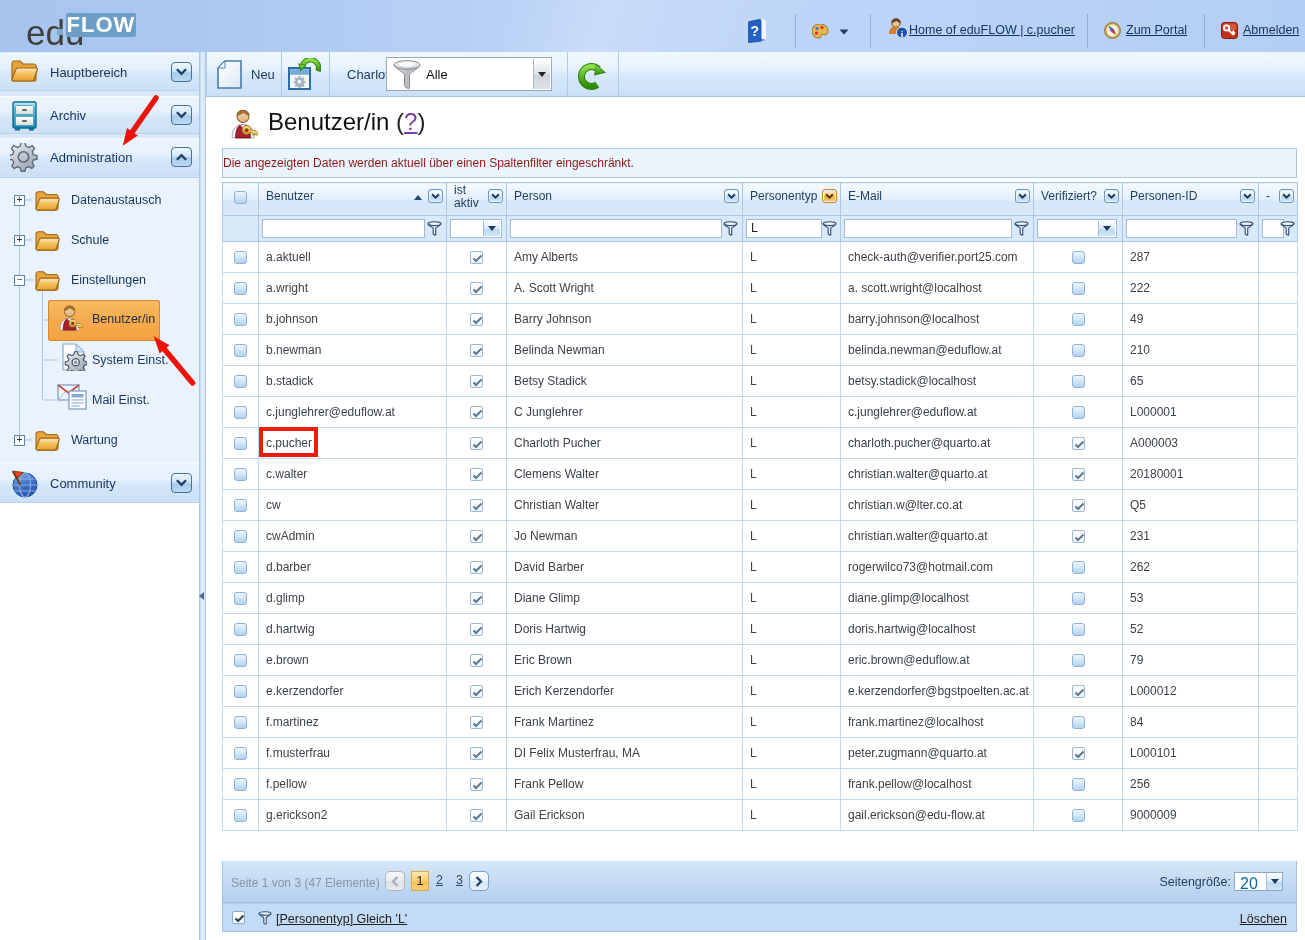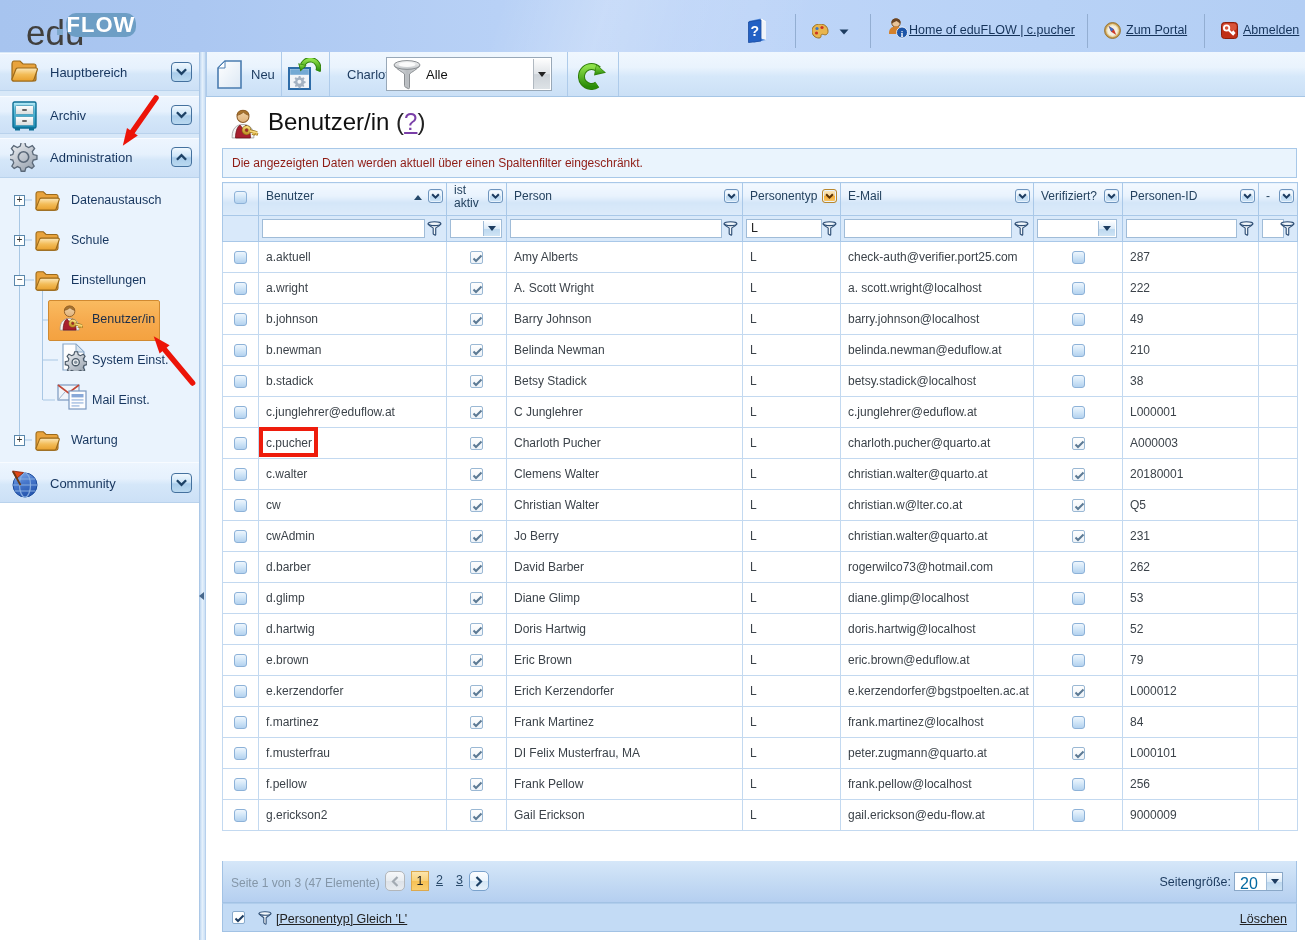--- a/index.html
+++ b/index.html
@@ -7,21 +7,21 @@
   font-family:"Liberation Sans", sans-serif; }
 .abs { position:absolute; }
 
 #hdr { position:absolute; left:0; top:0; width:1305px; height:52px;
   background:
   linear-gradient(107deg, rgba(255,255,255,0) 38%, rgba(255,255,255,0.22) 46%, rgba(255,255,255,0.10) 52%, rgba(255,255,255,0) 62%),
   linear-gradient(to right,#a7c4ef 0%,#abc7f1 15%,#b8d1f6 38%,#bed5f8 58%,#b8d2f6 80%,#b3cef4 100%); }
 #logo { position:absolute; left:26px; top:13px; font-size:35px; color:#403f3d; }
 #logodot { position:absolute; left:57px; top:29px; width:6px; height:6px; background:#7fa9cd; }
 #logoflow { position:absolute; left:66px; top:13px; width:70px; height:24px; background:#6d9ec5;
-  border-radius:10px; color:#fff; font-size:22px; font-weight:bold; text-align:center; line-height:24px; letter-spacing:1px;}
+  border-radius:2px; color:#fff; font-size:22px; font-weight:bold; text-align:center; line-height:24px; letter-spacing:1px;}
 .hsep { position:absolute; top:14px; height:34px; width:1px; background:#93aed2; }
 .hlink { position:absolute; top:23px; font-size:12.5px; color:#15335a; text-decoration:underline; white-space:nowrap; }
 
 #sidebar { position:absolute; left:0; top:52px; width:228px; height:888px; background:#fff; }
 #acczone { position:absolute; left:0; top:0; width:199px; height:126px; background:#d8e8f8; }
 #treezone { position:absolute; left:0; top:126px; width:199px; height:284px; background:#eaf3fd; }
 .acc { position:absolute; left:0; width:199px; height:38px;
   background:linear-gradient(180deg,#edf5fe 0%,#e6f1fd 40%,#d5e7f9 55%,#cce0f6 100%);
   border-top:1px solid #f8fbff; border-bottom:1px solid #b9d2ec; }
 .acc .lbl { position:absolute; left:50px; top:11px; font-size:13px; color:#16355e; }
@@ -37,21 +37,21 @@
 #splitter { position:absolute; left:199px; top:52px; width:7px; height:888px;
   background:linear-gradient(90deg,#9dbde0 0%,#cfe2f6 25%,#e4f0fb 50%,#cfe2f6 80%,#a9c6e6 100%); }
 
 #toolbar { position:absolute; left:206px; top:52px; width:1099px; height:45px;
   background:linear-gradient(180deg,#f0f7fe 0%,#e9f3fd 35%,#d6e8fa 55%,#cbe0f6 100%);
   border-bottom:1px solid #a6c6e6; }
 .tsep { position:absolute; top:0; height:44px; width:1px; background:#aecbea; }
 
 #title { position:absolute; left:268px; top:108px; font-size:24px; color:#111; }
 #infobox { position:absolute; left:222px; top:148px; width:1075px; height:30px; background:#eaf4fd;
-  border:1px solid #a8c8e8; font-size:12px; color:#8e1b14; line-height:28px; padding-left:9px; }
+  border:1px solid #a8c8e8; font-size:12px; color:#8e1b14; line-height:28px; }
 
 #grid { position:absolute; left:222px; top:182px; width:1076px; border-collapse:collapse; table-layout:fixed; border:1px solid #9cc0e2; }
 #grid td, #grid th { border:1px solid #c3d9f0; font-weight:normal; text-align:left;
   font-size:12px; color:#3c434a; padding:0 0 0 7px; overflow:hidden; white-space:nowrap; }
 #grid col.c0{width:36px;} #grid col.c1{width:188px;} #grid col.c2{width:60px;}
 #grid col.c3{width:236px;} #grid col.c4{width:98px;} #grid col.c5{width:193px;}
 #grid col.c6{width:89px;} #grid col.c7{width:136px;} #grid col.c8{width:39px;}
 #grid tr.hrow th { height:33px; background:linear-gradient(180deg,#f3f9ff 0%,#e8f2fd 40%,#d4e6f8 60%,#dcebfa 100%);
   color:#24425f; font-size:12px; border-color:#a9c8e8; position:relative; vertical-align:top; padding-top:6px; }
 #grid tr.frow td { height:26px; background:#d9e9fa; border-color:#a9c8e8; position:relative; }
@@ -596,21 +596,21 @@
               <path d="M1.5 4.5 L4 7 L9.5 1.5" stroke="#5c7a94" stroke-width="2" fill="none"></path>
             </svg>
           </div>
         </td>
 <td>Betsy Stadick</td>
 <td>L</td>
 <td>betsy.stadick@localhost</td>
 <td>
           <div class="cbsel"></div>
         </td>
-<td>38</td>
+<td>65</td>
 <td></td>
 </tr>
 <tr class="drow">
 <td>
           <div class="cbsel"></div>
         </td>
 <td>c.junglehrer@eduflow.at</td>
 <td>
           <div class="cbchk">
             <svg width="11" height="9" viewBox="0 0 11 9">
@@ -707,21 +707,21 @@
           <div class="cbsel"></div>
         </td>
 <td>cwAdmin</td>
 <td>
           <div class="cbchk">
             <svg width="11" height="9" viewBox="0 0 11 9">
               <path d="M1.5 4.5 L4 7 L9.5 1.5" stroke="#5c7a94" stroke-width="2" fill="none"></path>
             </svg>
           </div>
         </td>
-<td>Jo Berry</td>
+<td>Jo Newman</td>
 <td>L</td>
 <td>christian.walter@quarto.at</td>
 <td>
           <div class="cbchk">
             <svg width="11" height="9" viewBox="0 0 11 9">
               <path d="M1.5 4.5 L4 7 L9.5 1.5" stroke="#5c7a94" stroke-width="2" fill="none"></path>
             </svg>
           </div>
         </td>
 <td>231</td>

